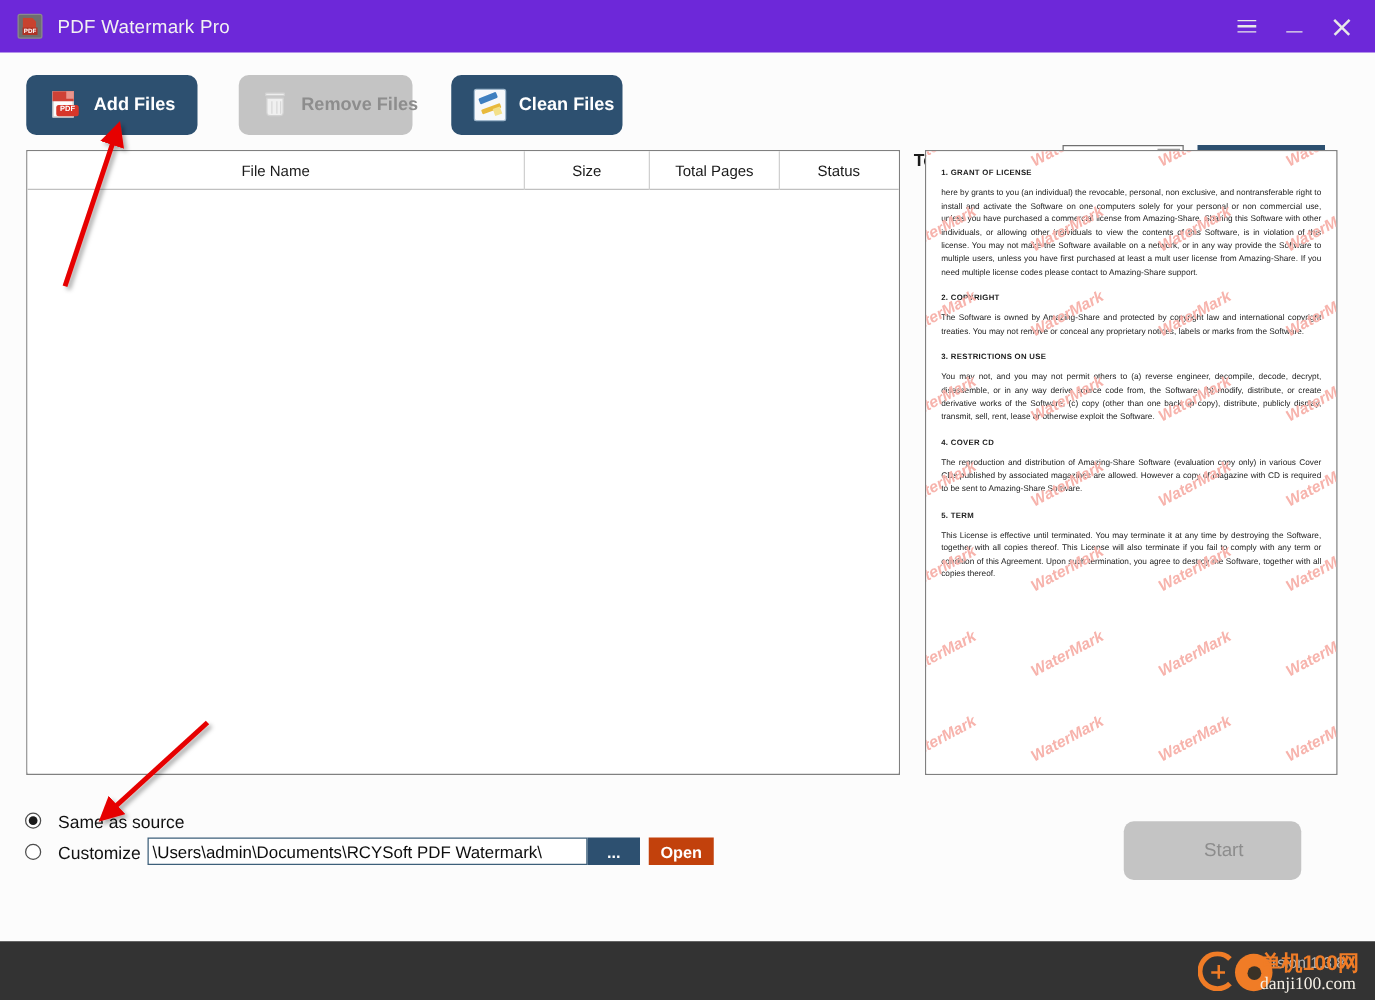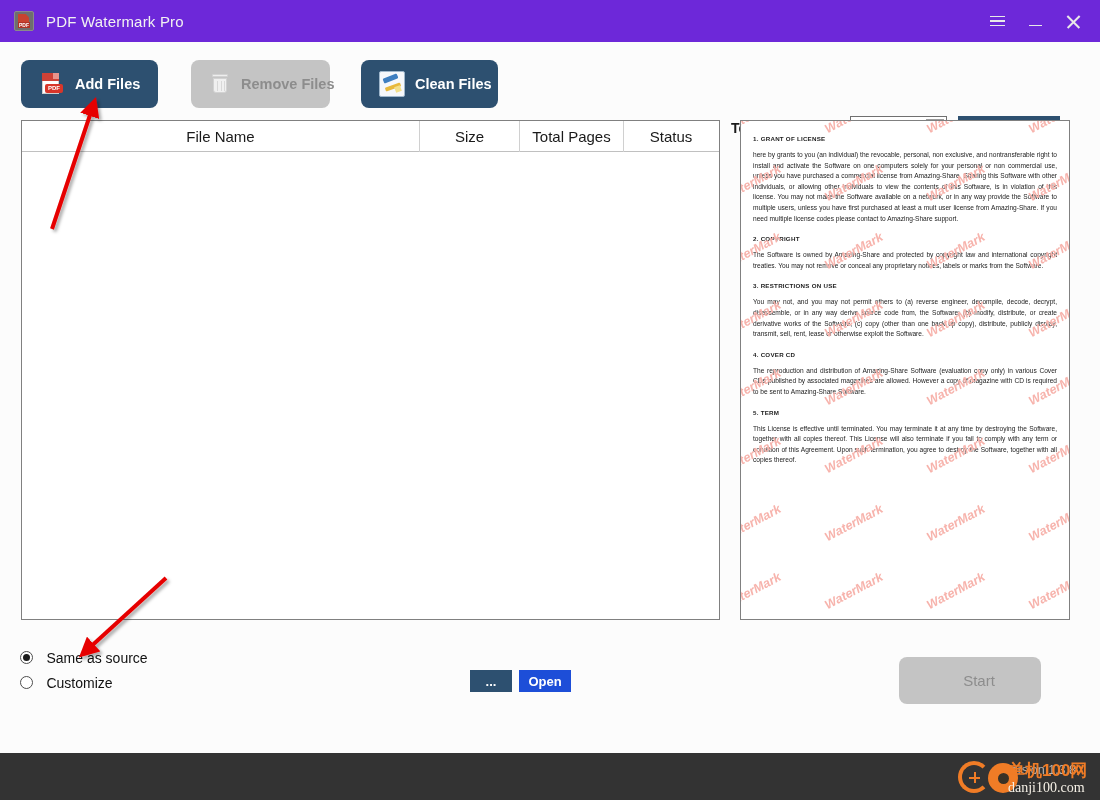--- a/index.html
+++ b/index.html
@@ -201,21 +201,21 @@
     background: #ffffff;
     border: 1px solid #808080;
   }
   .fl-head {
     display: flex; height: 31px;
     border-bottom: 1px solid #c0c0c0;
     background: #ffffff;
   }
   .fl-th {
     display: flex; align-items: center; justify-content: center;
-    font-size: 15px; color: #1a1a1a;
+    font-size: 12px; color: #1a1a1a;
     border-right: 1px solid #d0d0d0;
     height: 31px;
   }
   .fl-th.name { width: 398px; }
   .fl-th.size { width: 100px; }
   .fl-th.pages { width: 104px; }
   .fl-th.status { width: 94px; border-right: none; }
   .fl-body { height: 466px; background: #ffffff; }
 
   
@@ -294,21 +294,21 @@
     position: absolute; left: 470px; top: 670px;
     width: 42px; height: 22px;
     background: #2d5070; color: #fff;
     display: flex; align-items: center; justify-content: center;
     font-size: 13px; font-weight: bold; cursor: pointer; border: none;
     font-family: "Liberation Sans", sans-serif;
   }
   .open-btn {
     position: absolute; left: 519px; top: 670px;
     width: 52px; height: 22px;
-    background: #1d4ed8; color: #fff;
+    background: #c2410c; color: #fff;
     display: flex; align-items: center; justify-content: center;
     font-size: 13px; font-weight: bold; cursor: pointer; border: none;
     font-family: "Liberation Sans", sans-serif;
   }
   .start-btn {
     position: absolute; left: 899px; top: 657px;
     width: 142px; height: 47px;
     border-radius: 8px;
     background: #c4c4c4; color: #8d8d8d;
     font-size: 15px;
@@ -517,20 +517,21 @@
   </div>
 
   <div class="radio-row same">
     <span class="radio on"></span>
     <span class="radio-label">Same as source</span>
   </div>
   <div class="radio-row custom">
     <span class="radio"></span>
     <span class="radio-label">Customize</span>
   </div>
+  <div class="path-input">\Users\admin\Documents\RCYSoft PDF Watermark\</div>
   <button class="dots-btn">...</button>
   <button class="open-btn">Open</button>
   <button class="start-btn">Start</button>
 
   <div class="footer"></div>
   <div class="version">Version 1.3.8</div>
 
   <div class="sitewm">
     <span class="ring"></span>
     <span class="plus">

